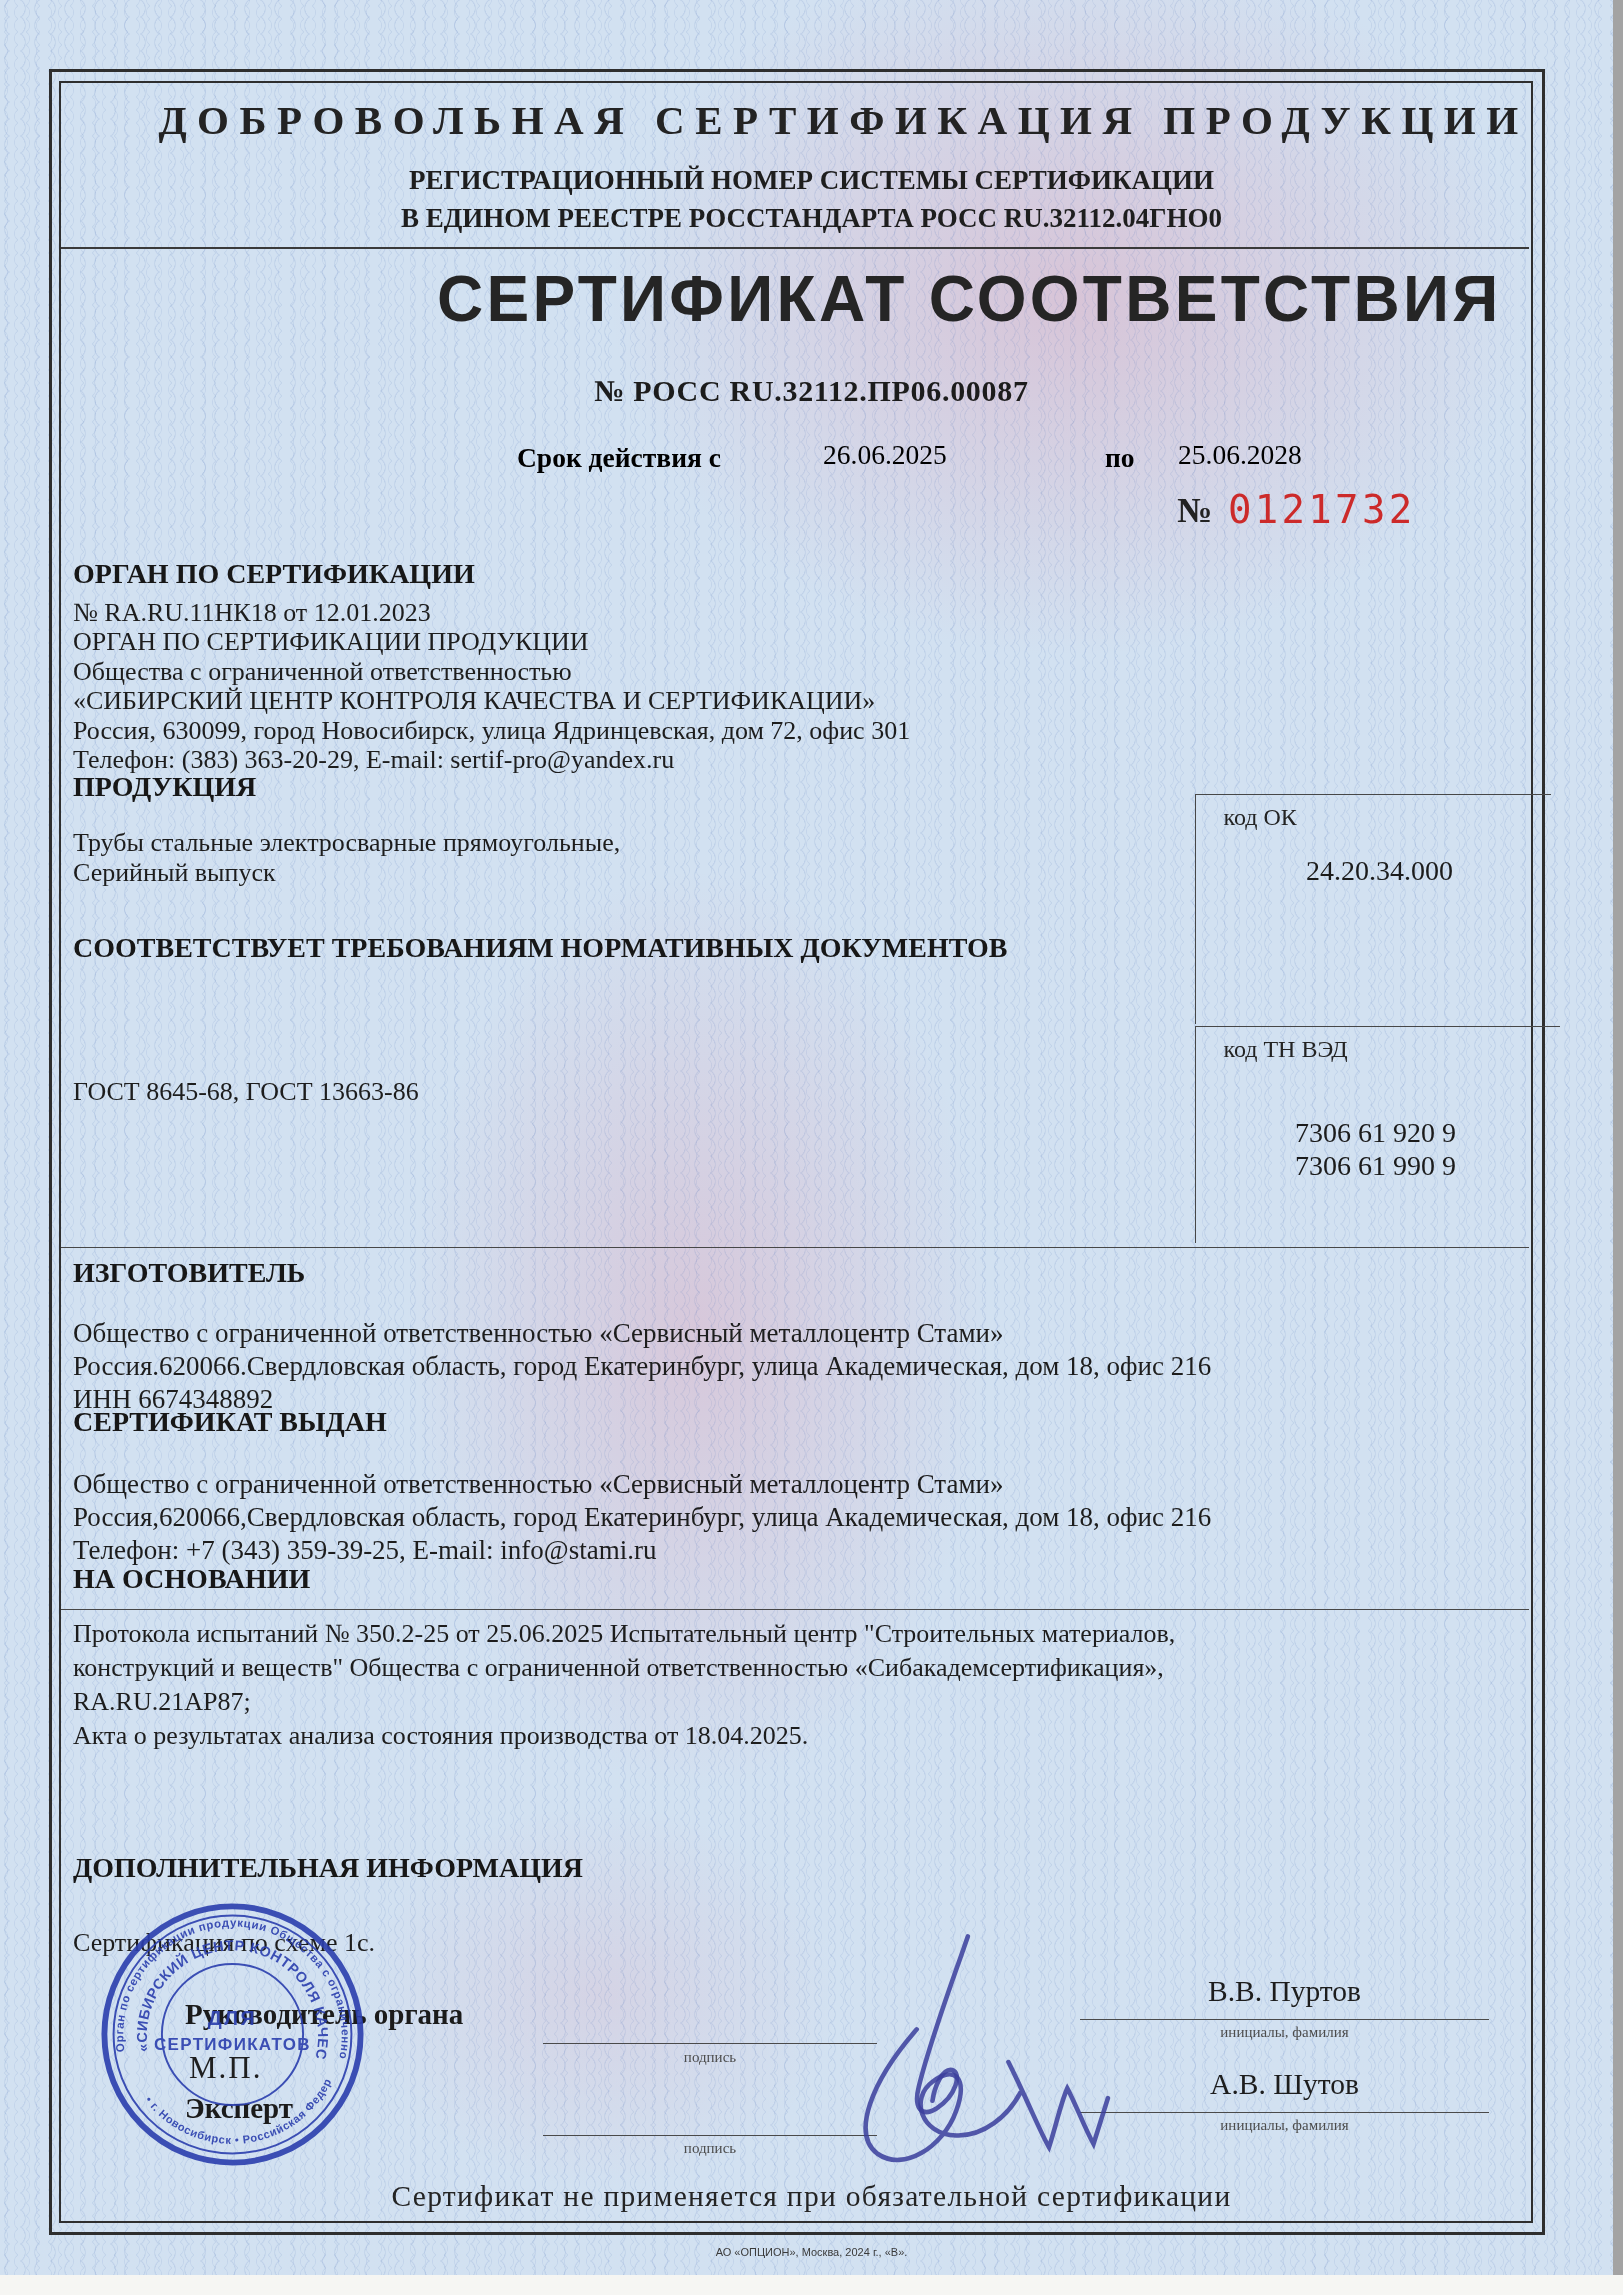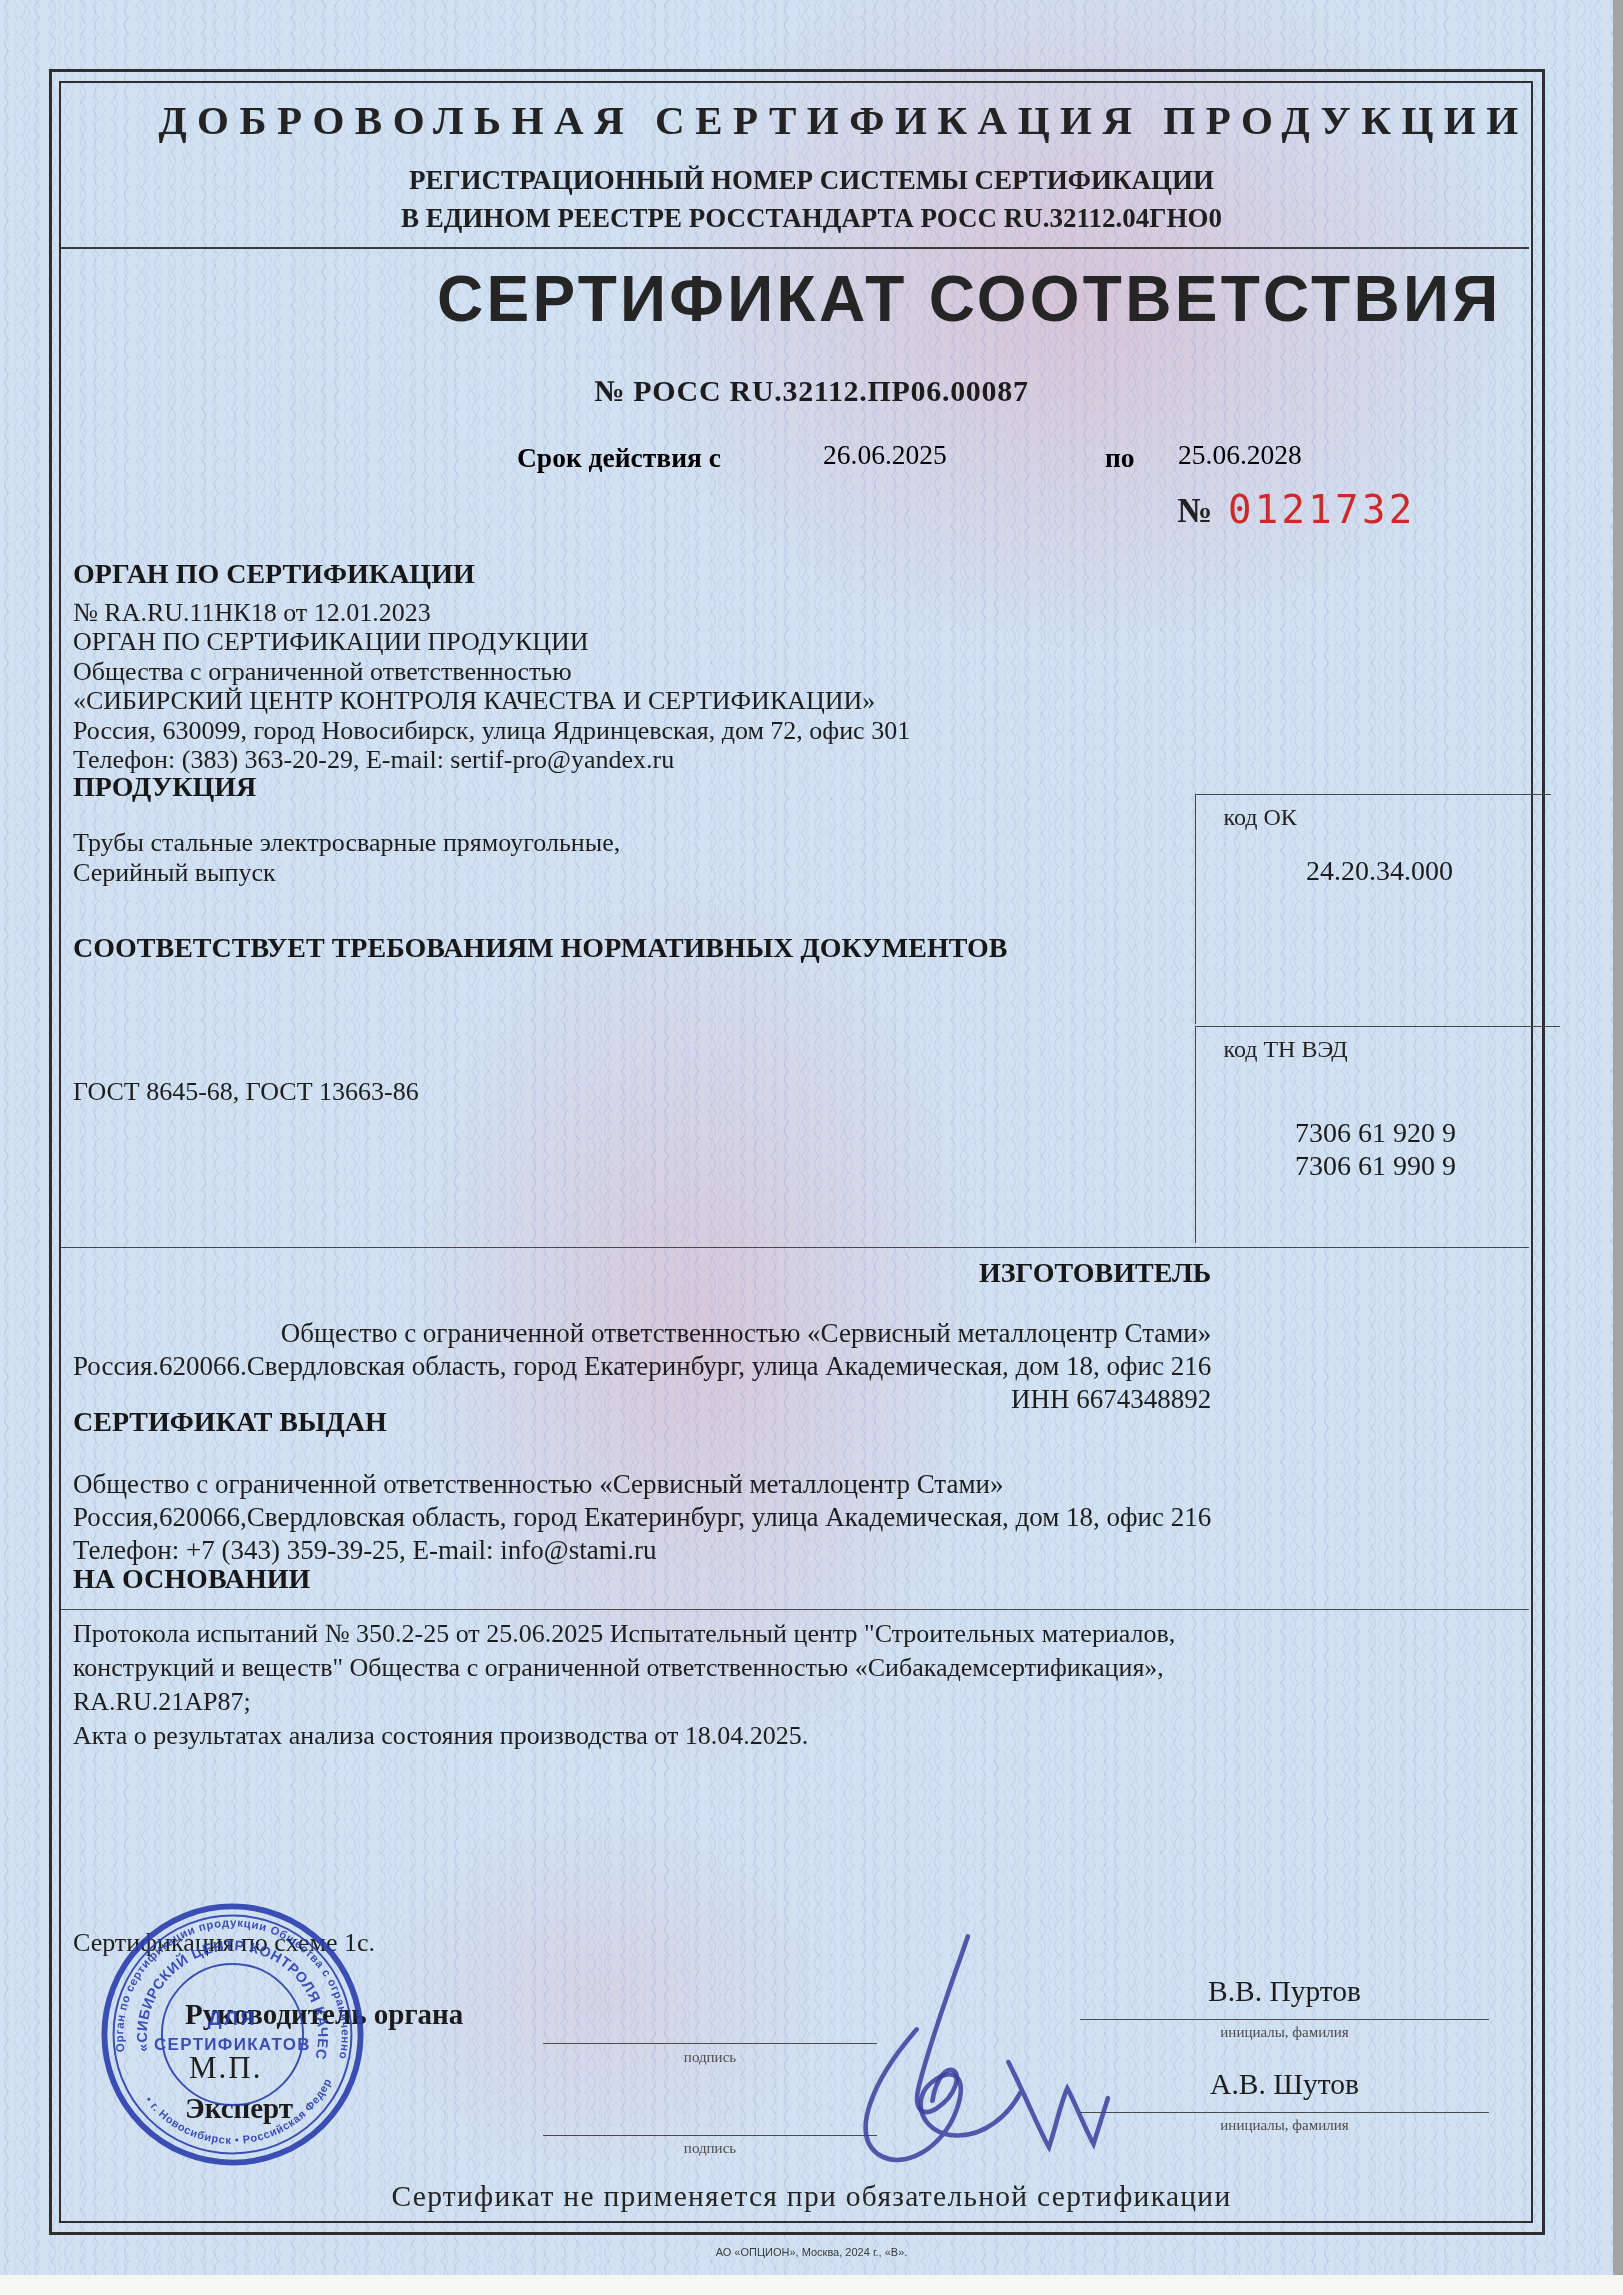--- a/index.html
+++ b/index.html
@@ -100,21 +100,21 @@
   <div class="abs ln" style="top:1077px;left:73px;">ГОСТ 8645-68, ГОСТ 13663-86</div>
 
   <div class="abs code-box" style="top:1026px;left:1195px;width:324px;height:216px;">
     <div class="abs code-label" style="top:9.2px;left:27.5px;">код ТН ВЭД</div>
     <div class="abs code-value" style="top:90px;left:99px;">7306 61 920 9</div>
     <div class="abs code-value" style="top:123px;left:99px;">7306 61 990 9</div>
   </div>
 
   <div class="abs rule-thin" style="top:1247px;left:61px;width:1468px;"></div>
 
-  <div class="abs" style="top:1257px;left:73px;text-align:right;">
+  <div class="abs" style="top:1257px;left:73px;">
     <div class="hd">ИЗГОТОВИТЕЛЬ</div>
     <div class="ln ln-lg" style="margin-top:27.5px;">Общество с ограниченной ответственностью «Сервисный металлоцентр Стами»</div>
     <div class="ln ln-lg">Россия.620066.Свердловская область,  город Екатеринбург, улица Академическая, дом 18, офис 216</div>
     <div class="ln ln-lg">ИНН 6674348892</div>
   </div>
 
   <div class="abs" style="top:1406px;left:73px;">
     <div class="hd">СЕРТИФИКАТ ВЫДАН</div>
     <div class="ln ln-lg" style="margin-top:30px;">Общество с ограниченной ответственностью «Сервисный металлоцентр Стами»</div>
     <div class="ln ln-lg">Россия,620066,Свердловская область,  город Екатеринбург, улица Академическая, дом 18, офис 216</div>
@@ -123,20 +123,21 @@
 
   <div class="abs hd" style="top:1563px;left:73px;">НА ОСНОВАНИИ</div>
   <div class="abs rule-thin" style="top:1609px;left:61px;width:1468px;"></div>
   <div class="abs para" style="top:1617px;left:73px;">
     <div class="ln">Протокола испытаний № 350.2-25 от 25.06.2025 Испытательный центр "Строительных материалов,</div>
     <div class="ln">конструкций и веществ" Общества с ограниченной ответственностью «Сибакадемсертификация»,</div>
     <div class="ln">RA.RU.21АР87;</div>
     <div class="ln">Акта о результатах анализа состояния производства от 18.04.2025.</div>
   </div>
 
+  <div class="abs hd" style="top:1852px;left:73px;">ДОПОЛНИТЕЛЬНАЯ ИНФОРМАЦИЯ</div>
   <div class="abs ln" style="top:1928px;left:73px;">Сертификация по схеме 1с.</div>
 
   <div class="abs stamp-wrap" style="top:1894px;left:92px;width:281px;height:281px;">
     <svg width="281" height="281" viewBox="0 0 430 430">
       <defs>
         <path id="arcOuterTop" d="M 215,215 m -163,38 a 167,167 0 1 1 326,0" fill="none"></path>
         <path id="arcInnerTop" d="M 215,215 m -128,30 a 131,131 0 1 1 256,0" fill="none"></path>
         <path id="arcBottom" d="M 215,215 m -150,75 a 168,168 0 0 0 300,0" fill="none"></path>
       </defs>
       <circle cx="215" cy="215" r="196" fill="none" stroke="#2b3fae" stroke-width="9"></circle>

